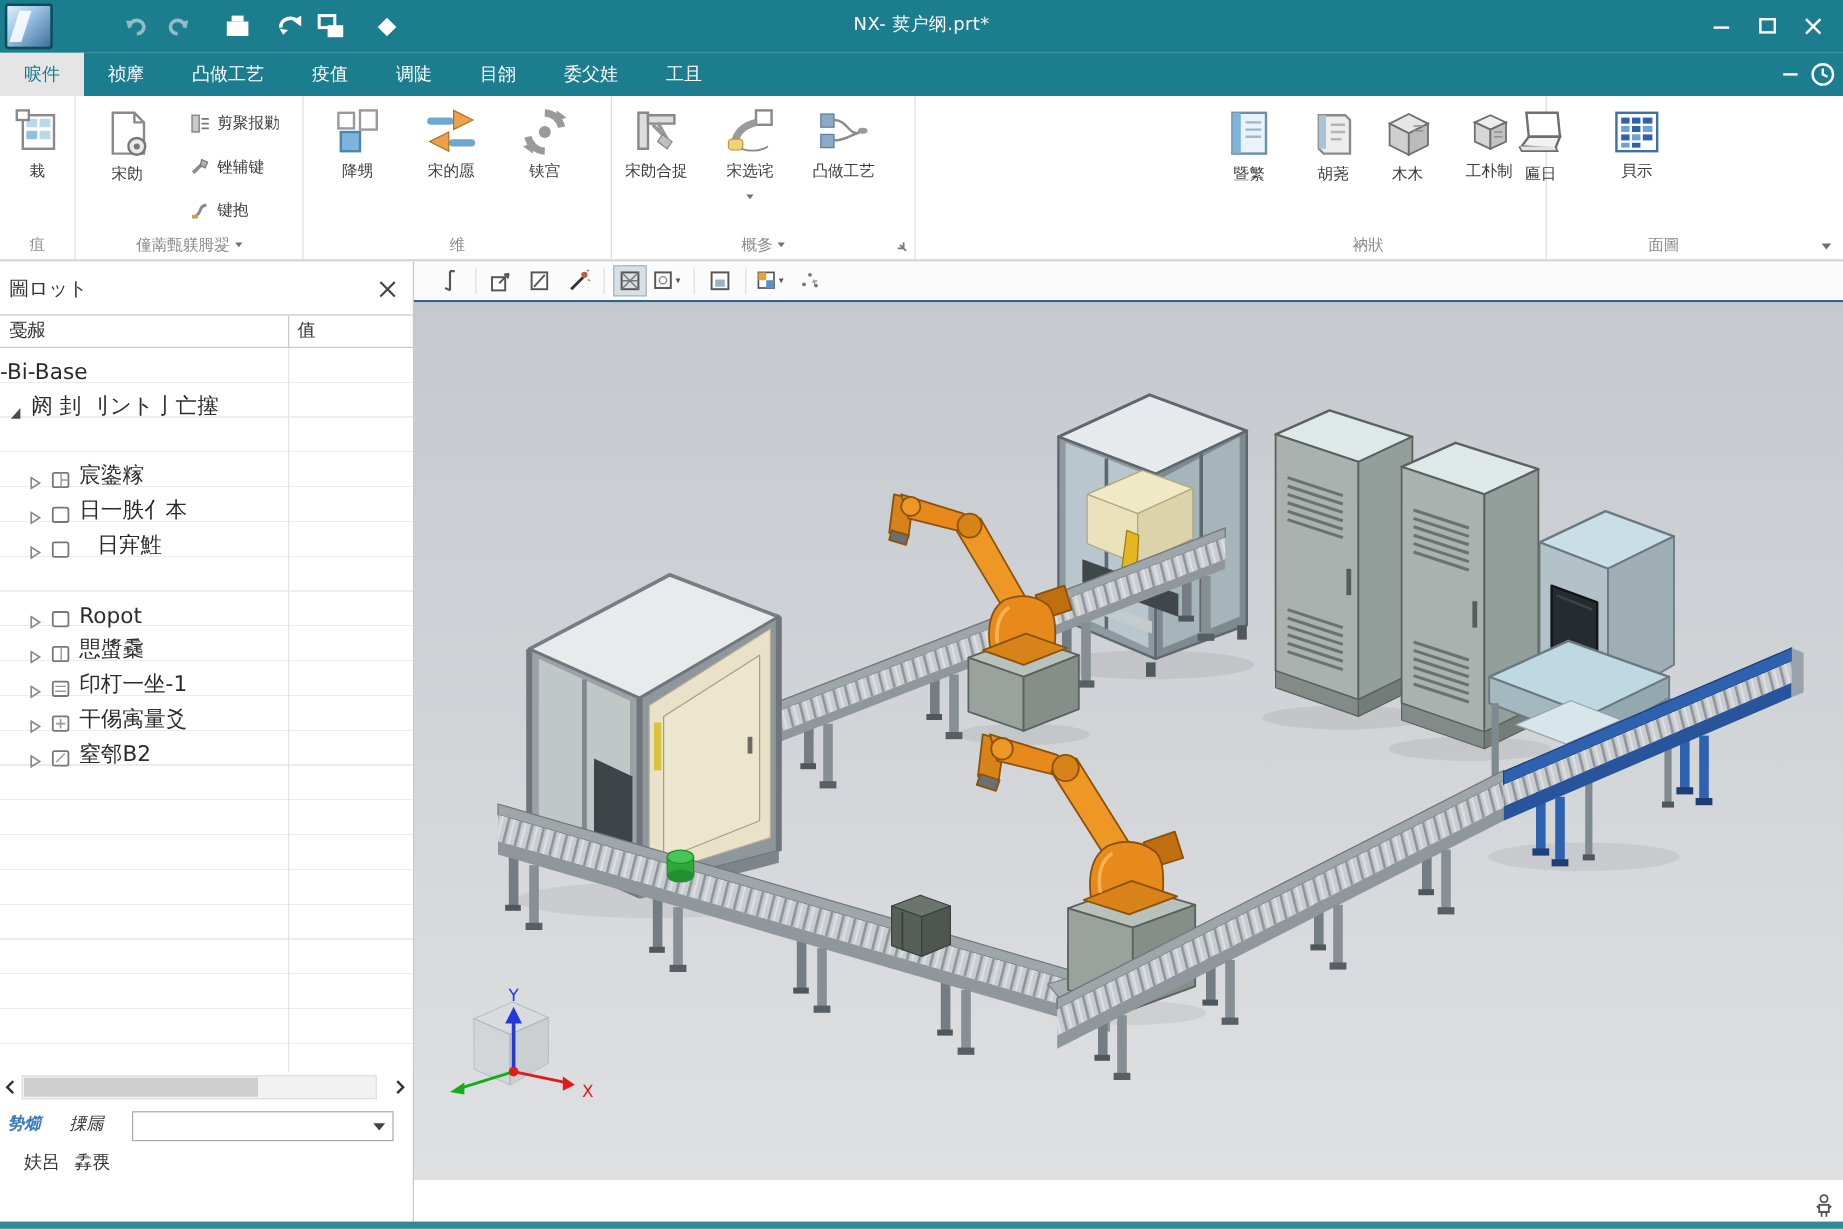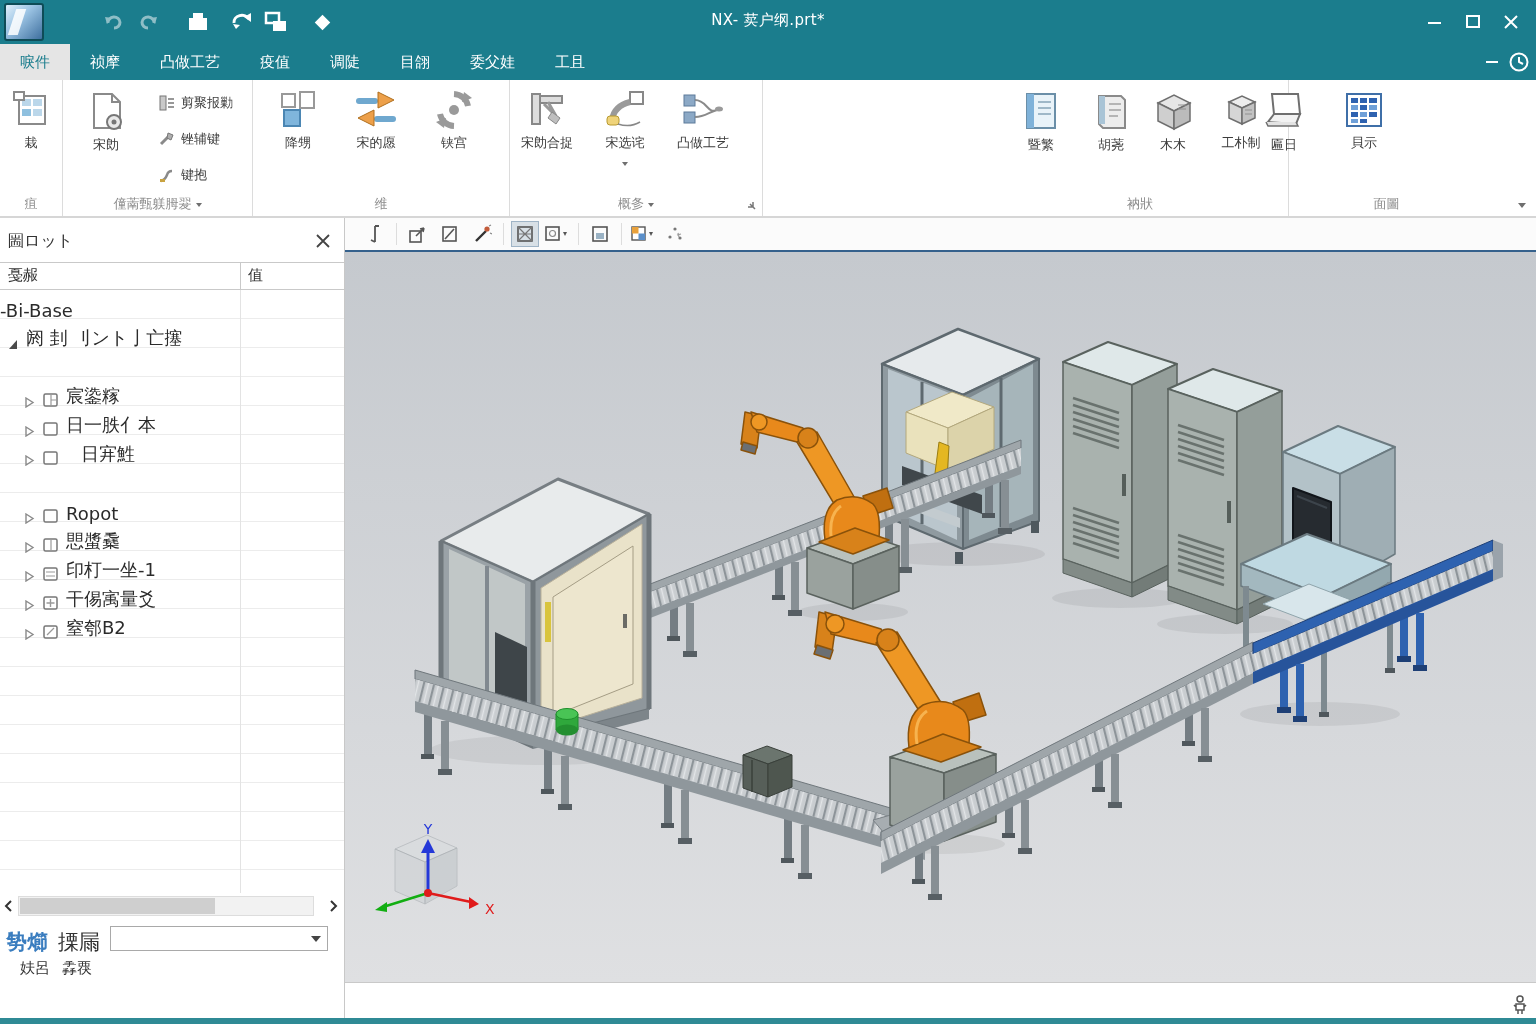--- a/index.html
+++ b/index.html
@@ -52,21 +52,21 @@
     border-top:1px solid #C9C9C9; border-bottom:1px solid #C9C9C9; font-size:15px; color:#333; }
   .tree { position:absolute; left:0; top:72px; width:100%; height:603px;
     background:repeating-linear-gradient(to bottom,#fff 0 28px,#ECECEC 28px 29px); }
   .trow { position:absolute; left:0; width:100%; height:29px; display:flex; align-items:flex-end;
     font-size:18px; color:#2B2B2B; white-space:nowrap; }
   .coldiv { position:absolute; left:240px; top:72px; width:1px; height:603px; background:#E3E3E3; }
   .nav-hscroll { position:absolute; left:0; top:675px; width:100%; height:26px; }
   .hs-track { position:absolute; left:18px; top:3px; width:296px; height:20px; background:#F2F2F2;
     border:1px solid #DDD; }
   .hs-thumb { position:absolute; left:1px; top:1px; width:195px; height:16px; background:#CFCFCF; }
-  .nav-combo-row { position:absolute; left:0; top:707px; width:100%; height:28px; font-size:21px; }
+  .nav-combo-row { position:absolute; left:0; top:707px; width:100%; height:28px; font-size:14px;font-style:italic; }
   .combo { position:absolute; left:110px; top:1px; width:218px; height:25px; border:1px solid #A9A9A9;
     background:#fff; }
   .combo .ca { position:absolute; right:6px; top:9px; width:0; height:0; border-left:5px solid transparent;
     border-right:5px solid transparent; border-top:6px solid #444; }
   .nav-status-row { position:absolute; left:0; top:741px; width:100%; font-size:15px; color:#333; }
 
   
   .vp-toolbar { position:absolute; left:345px; top:218px; width:1191px; height:34px; background:#FBFBFB;
     border-bottom:2px solid #35618C; display:flex; align-items:center; }
   .vt-btn { width:28px; height:26px; display:flex; align-items:center; justify-content:center; margin:0 2px; }

